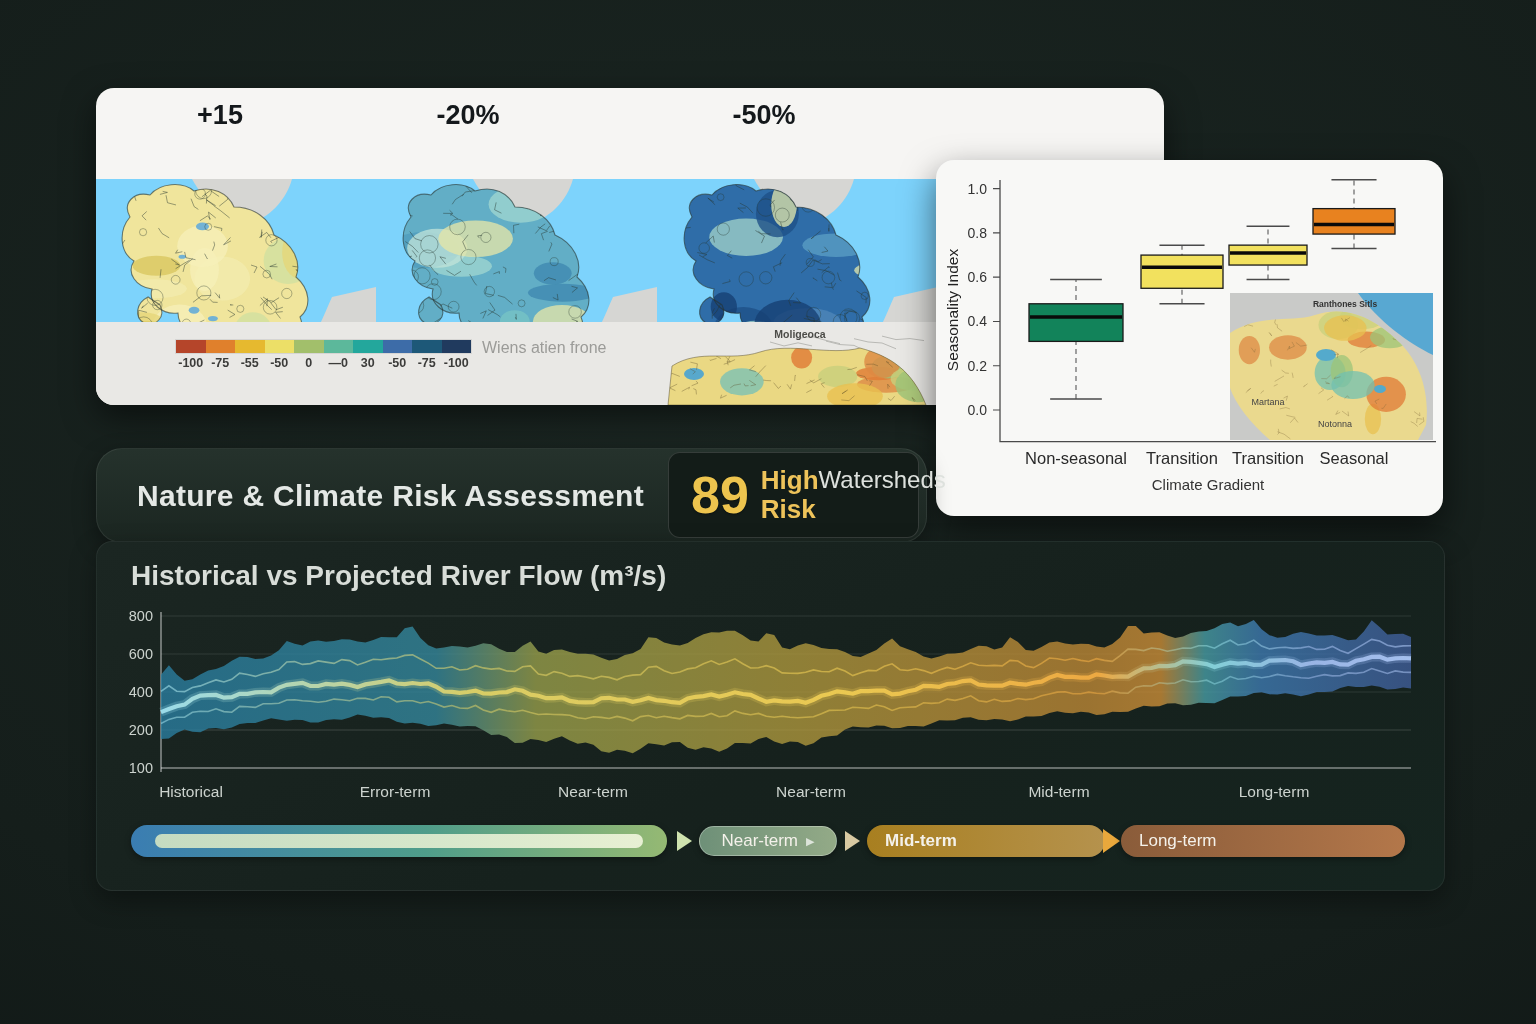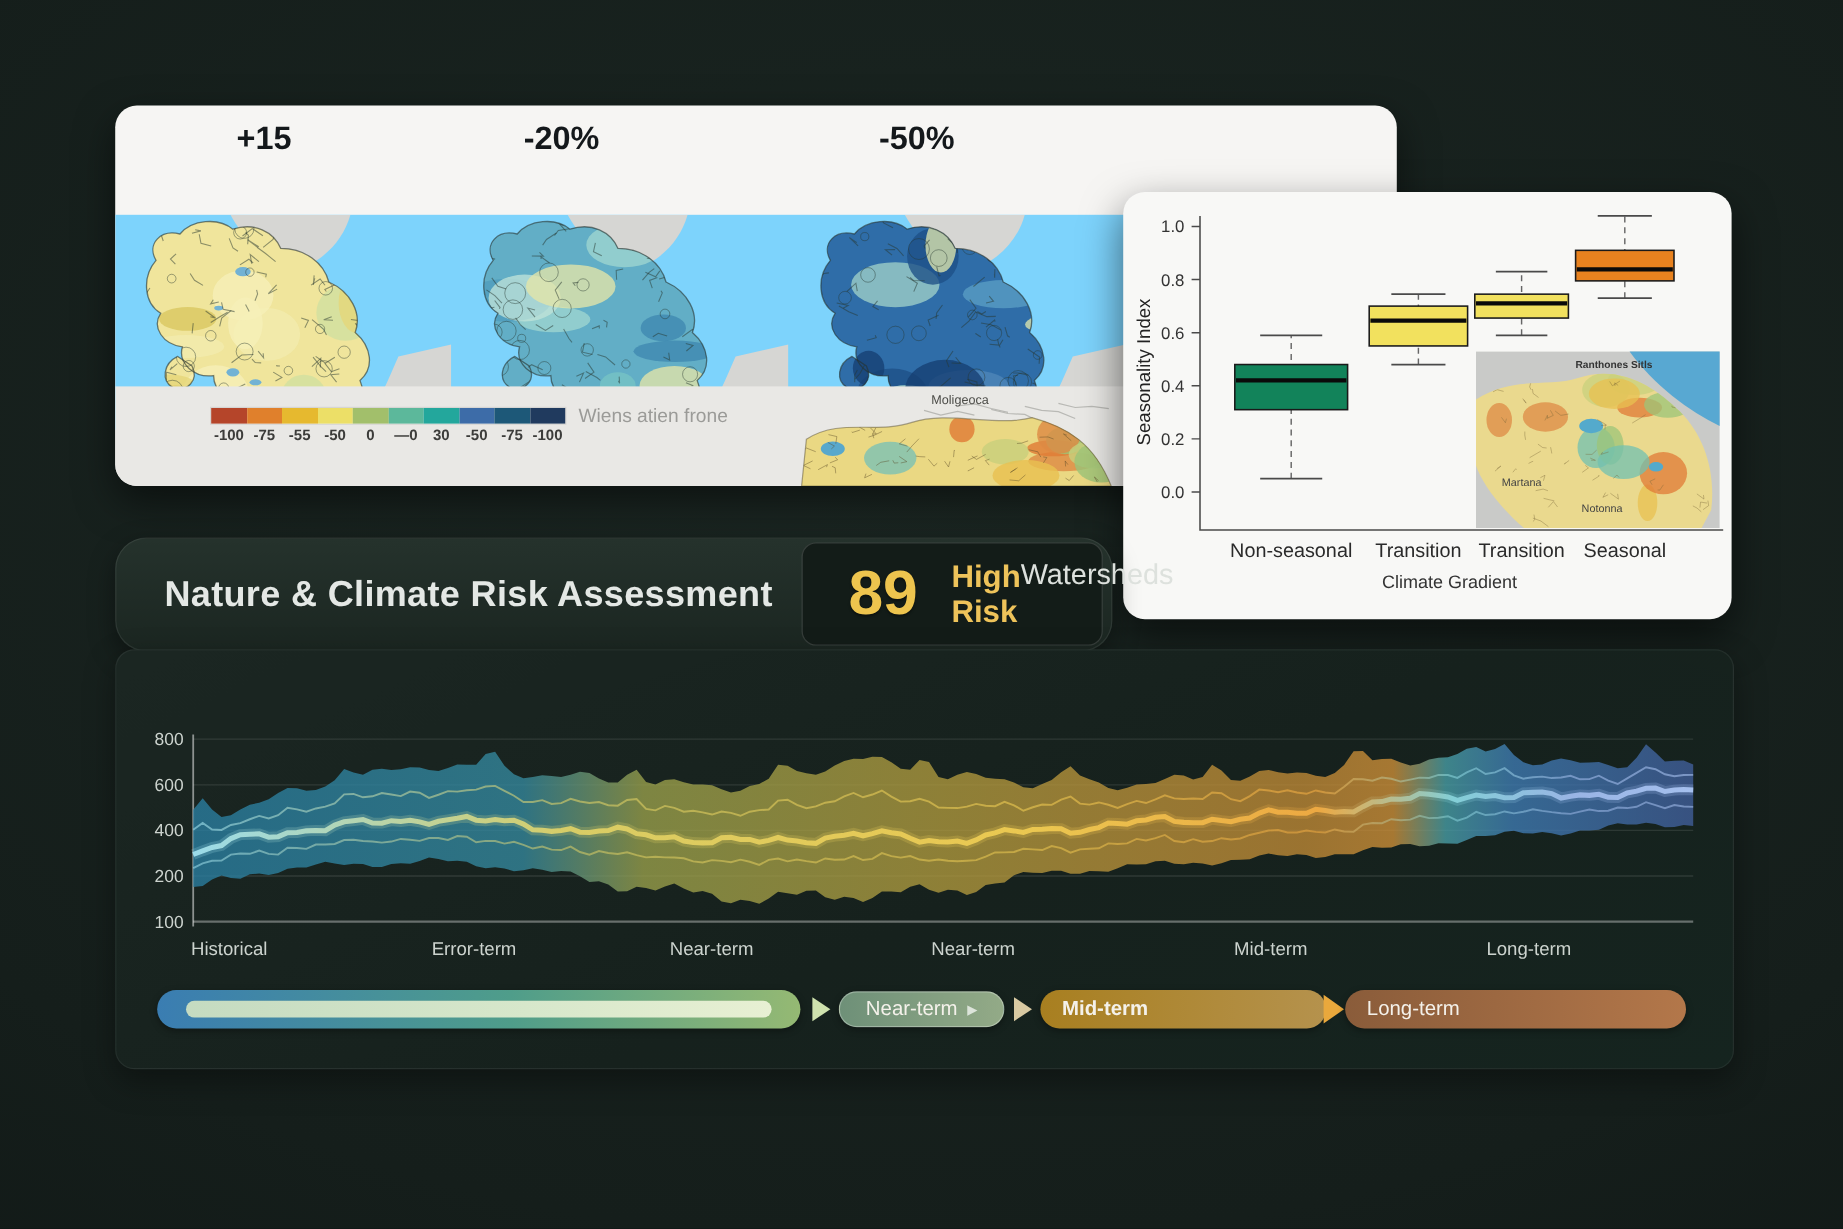--- a/index.html
+++ b/index.html
@@ -13,32 +13,32 @@
   .map-band{position:absolute;top:55px;left:0;width:842px;height:179px;background:#7dd3fc;overflow:hidden;margin-top:36px;}
   .map-svg{position:absolute;top:0;height:179px;width:280px;}
   .map-value-label{position:absolute;bottom:12px;font-size:21px;font-weight:bold;color:#14181b;}
   .panel-footer{position:absolute;top:234px;left:0;right:0;height:83px;background:#e9e8e5;}
   .legend-bar{position:absolute;left:80px;top:18px;width:295px;height:13px;display:flex;box-shadow:0 0 0 1px rgba(0,0,0,.08);}
   .legend-bar span{flex:1;}
   .legend-ticks{position:absolute;left:80px;top:34px;width:295px;display:flex;}
   .legend-ticks span{flex:1;text-align:center;font-size:12.5px;font-weight:bold;color:#3c3c3a;}
   .legend-note{position:absolute;left:386px;top:17px;font-size:16px;color:#9b9b98;}
   .partial-map{position:absolute;left:564px;top:0;width:280px;height:83px;overflow:hidden;}
-  .partial-label{position:absolute;top:6px;left:50%;transform:translateX(-50%);font-size:10.5px;color:#4c4c48;}
+  .partial-label{position:absolute;top:6px;left:50%;transform:translateX(-50%);font-size:10.5px;color:#4c4c48;font-weight:bold;}
   
   .boxplot-card{position:absolute;left:936px;top:160px;width:507px;height:356px;background:#f8f8f6;
                 border-radius:18px;box-shadow:0 14px 34px rgba(0,0,0,.55);overflow:hidden;}
   
   .risk-bar{position:absolute;left:96px;top:448px;width:829px;height:93px;border-radius:26px;
             background:linear-gradient(180deg,#25322c,#1b2621);border:1px solid rgba(255,255,255,.08);
             box-shadow:0 8px 22px rgba(0,0,0,.4);}
   .risk-title{position:absolute;left:40px;top:50%;transform:translateY(-50%);font-size:30px;font-weight:bold;
               color:#e4e8e5;letter-spacing:.3px;}
   .risk-badge{position:absolute;left:571px;top:3px;width:251px;height:86px;border-radius:12px;background:#131c18;
-              border:1px solid rgba(255,255,255,.15);display:flex;align-items:center;gap:26px;padding:0 12px;box-sizing:border-box;}
+              border:1px solid rgba(255,255,255,.15);display:flex;align-items:center;gap:10px;padding:0 12px;box-sizing:border-box;}
   .risk-count{font-size:52px;font-weight:bold;color:#edc44e;line-height:1;text-shadow:0 1px 2px rgba(0,0,0,.4);}
   .risk-text{display:flex;flex-direction:row;margin-left:2px;}
   .risk-label{font-size:26px;font-weight:bold;color:#eec35a;line-height:1.1;}
   .risk-sublabel{font-size:24px;color:#dde1dd;line-height:1.15;}
   
   .flow-panel{position:absolute;left:96px;top:541px;width:1347px;height:348px;border-radius:16px;
               background:linear-gradient(155deg,#1b2622 0%,#16211d 55%,#15241f 100%);
               border:1px solid rgba(255,255,255,.06);box-shadow:0 10px 26px rgba(0,0,0,.35);}
   .flow-title{position:absolute;left:34px;top:18px;font-size:28px;font-weight:bold;color:#d8ddd8;}
   .flow-svg{position:absolute;left:24px;top:66px;width:1300px;height:174px;}
@@ -714,20 +714,21 @@
       </svg>
       <span class="risk-count">89</span>
       <span class="risk-text">
         <span class="risk-label">High Risk</span>
         <span class="risk-sublabel">Watersheds</span>
       </span>
     </div>
   </section>
 
   <section class="flow-panel">
+    <span class="flow-title">Historical vs Projected River Flow (m³/s)</span>
     <svg id="flow-svg" class="flow-svg" viewBox="0 0 1300 174">
         <defs>
           <linearGradient id="bandGrad" gradientUnits="userSpaceOnUse" x1="40" y1="0" x2="1290" y2="0">
             <stop offset="0" stop-color="#2a7fa2"></stop>
             <stop offset="0.22" stop-color="#35899e"></stop>
             <stop offset="0.3" stop-color="#9aa14c"></stop>
             <stop offset="0.5" stop-color="#b09a3e"></stop>
             <stop offset="0.62" stop-color="#ba923a"></stop>
             <stop offset="0.74" stop-color="#c08a36"></stop>
             <stop offset="0.8" stop-color="#cf9038"></stop>

